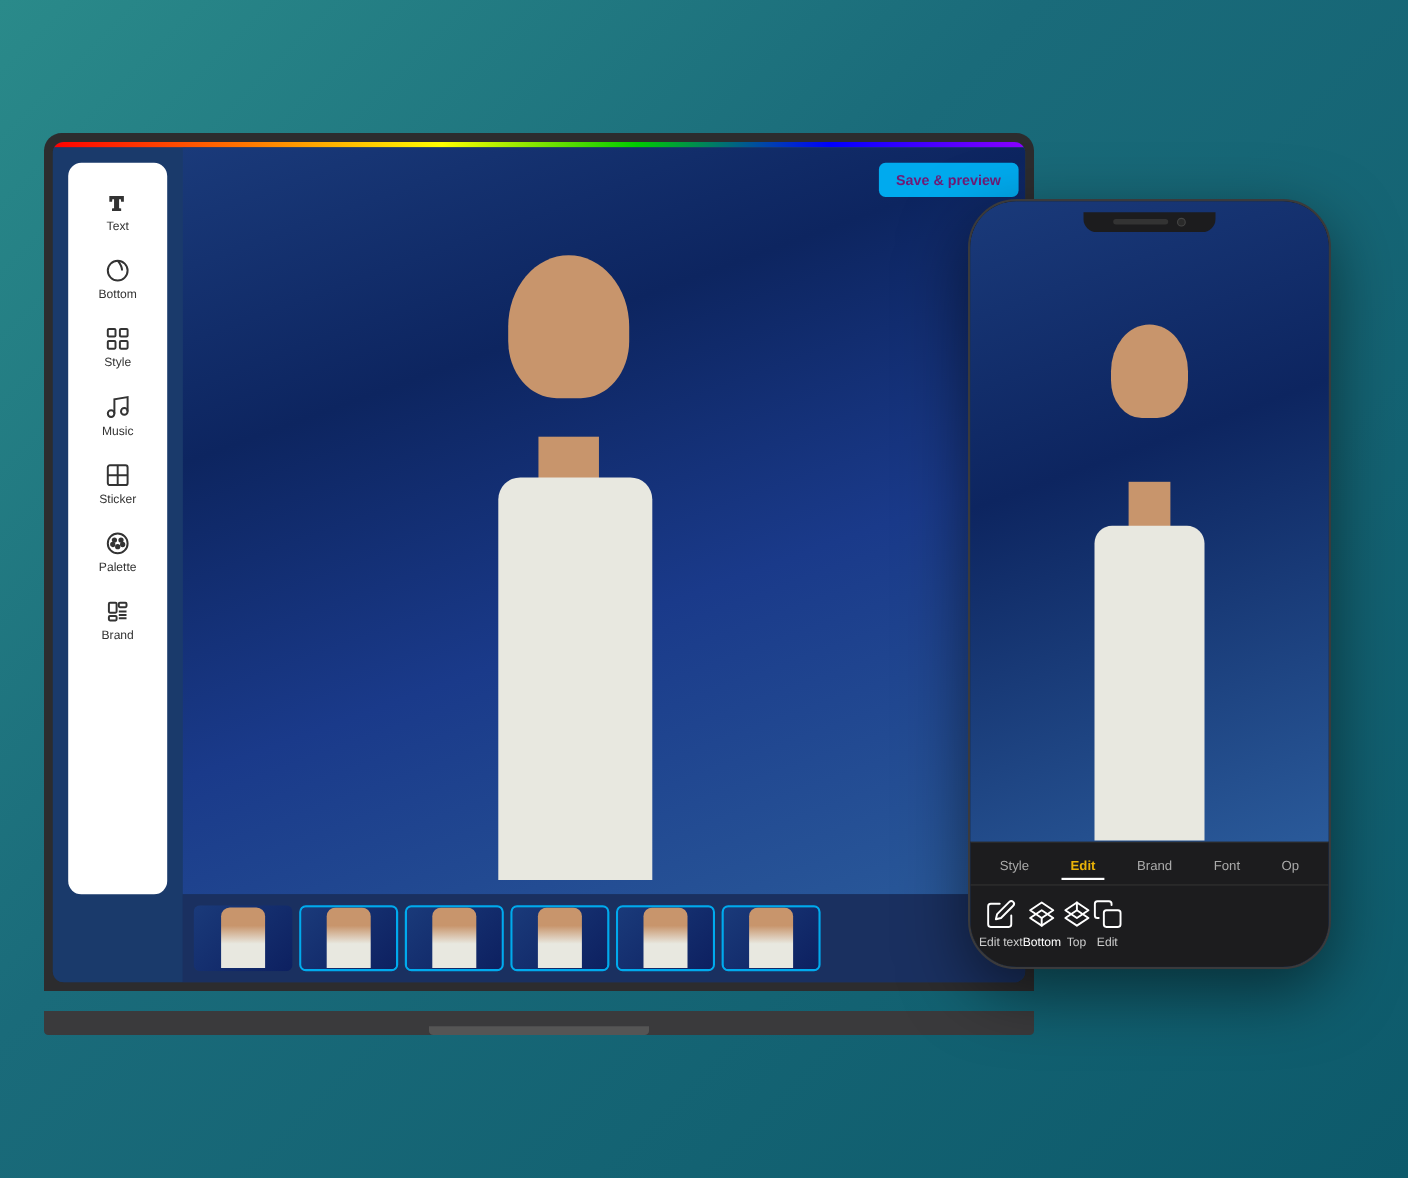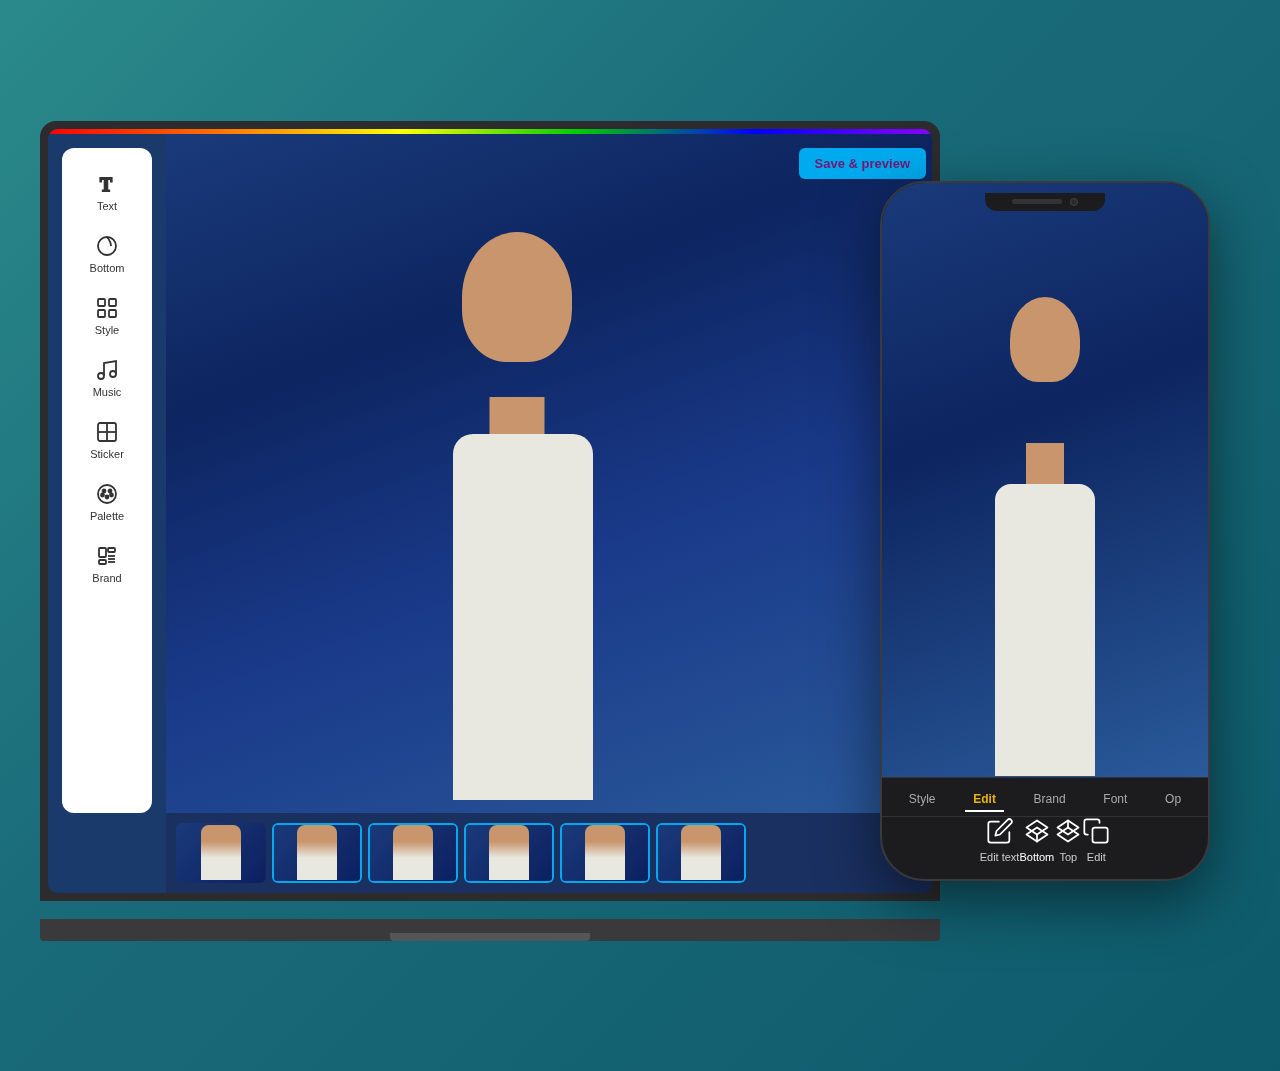--- a/index.html
+++ b/index.html
@@ -381,22 +381,22 @@
     }
 
     .phone-tab.active {
       color: #eab308;
       font-weight: 700;
       border-bottom: 2px solid white;
     }
 
     .phone-actions {
       display: flex;
-      justify-content: center;
-      padding: 0 8px 16px;
+      justify-content: flex-start;
+      padding: 12px 8px 16px;
     }
 
     .phone-action {
       display: flex;
       flex-direction: column;
       align-items: center;
       gap: 6px;
       cursor: pointer;
     }
 

